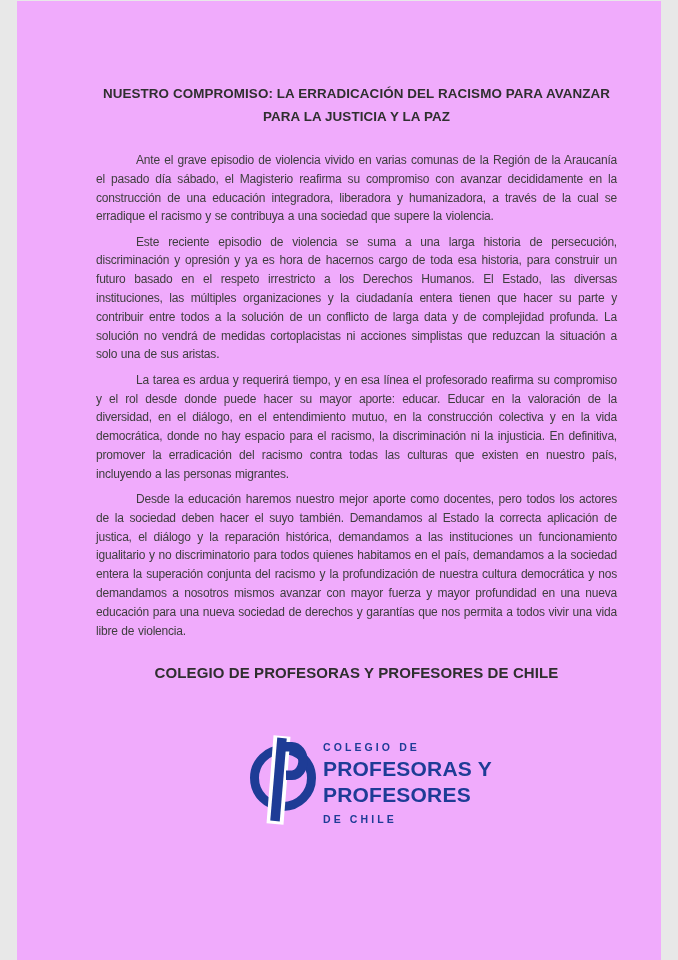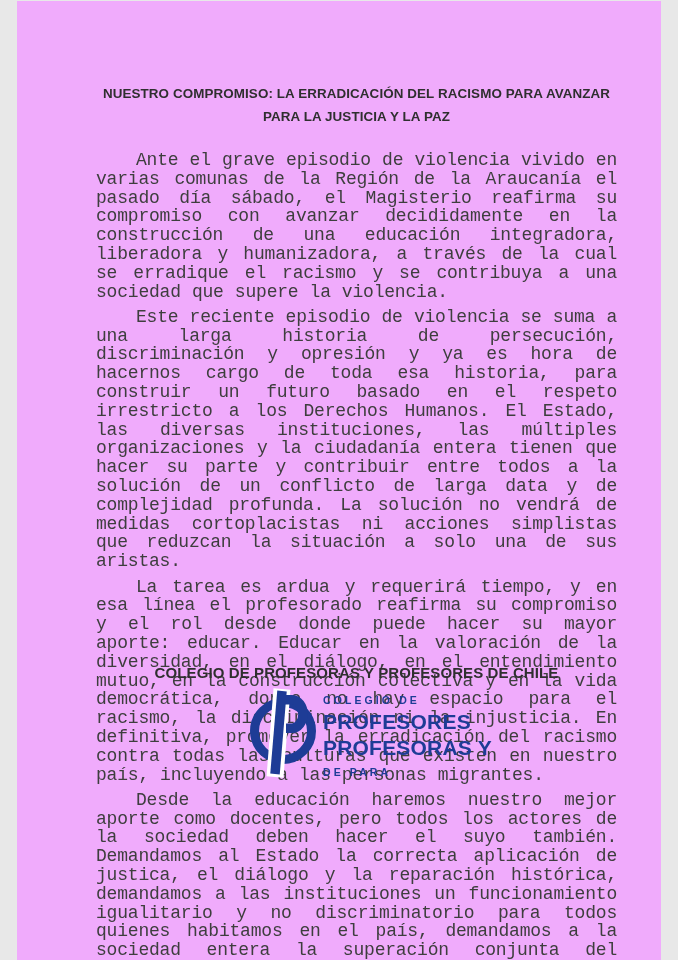--- a/index.html
+++ b/index.html
@@ -23,45 +23,44 @@
     font-size: 13.4px;
     font-weight: bold;
     line-height: 22.5px;
     color: #2f2f2f;
     text-align: center;
     letter-spacing: 0.1px;
     margin: 0 0 23px 0;
     padding-top: 2px;
   }
   .para {
-    font-size: 18px;
+    font-size: 12px;
     letter-spacing: -0.2px;
     line-height: 18.8px;
     color: #3e3e3e;
     text-align: justify;
     text-indent: 40px;
     margin: 0 0 6.5px 0;
     word-spacing: 0.5px;
-    font-family: Liberation Mono, monospace;
   }
   .closing {
     position: absolute;
     left: 79px;
     top: 663px;
     width: 521px;
     font-size: 15px;
     font-weight: bold;
     color: #2f2f2f;
     text-align: center;
     letter-spacing: 0.1px;
   }
   .logo-row {
     position: absolute;
     left: 233px;
-    top: 686px;
+    top: 733px;
     display: flex;
     align-items: flex-start;
     gap: 5px;
   }
   .logo-mark { display: block; }
   .logo-text { padding-top: 7px; }
   .logo-small {
     font-size: 10.5px;
     font-weight: bold;
     letter-spacing: 3.1px;
@@ -103,19 +102,19 @@
       <circle cx="33" cy="44" r="28.5" fill="none" stroke="#1e3c96" stroke-width="9"></circle>
 
       <line x1="32" y1="2" x2="25" y2="90" stroke="#ffffff" stroke-width="17"></line>
 
       <line x1="32" y1="4" x2="25" y2="87" stroke="#1e3c96" stroke-width="9.5"></line>
 
       <path d="M 30 12.75 L 42 12.75 A 11 14.2 0 0 1 42 41.2 L 36 41.2" fill="none" stroke="#1e3c96" stroke-width="9.5"></path>
     </svg>
     <div class="logo-text">
       <div class="logo-small top">COLEGIO DE</div>
+      <div class="logo-big">PROFESORAS Y</div>
       <div class="logo-big">PROFESORES</div>
-      <div class="logo-big">PROFESORAS Y</div>
-      <div class="logo-small bottom">DE PARA</div>
+      <div class="logo-small bottom">DE CHILE</div>
     </div>
   </div>
 
 </div>
 
 </body></html>

